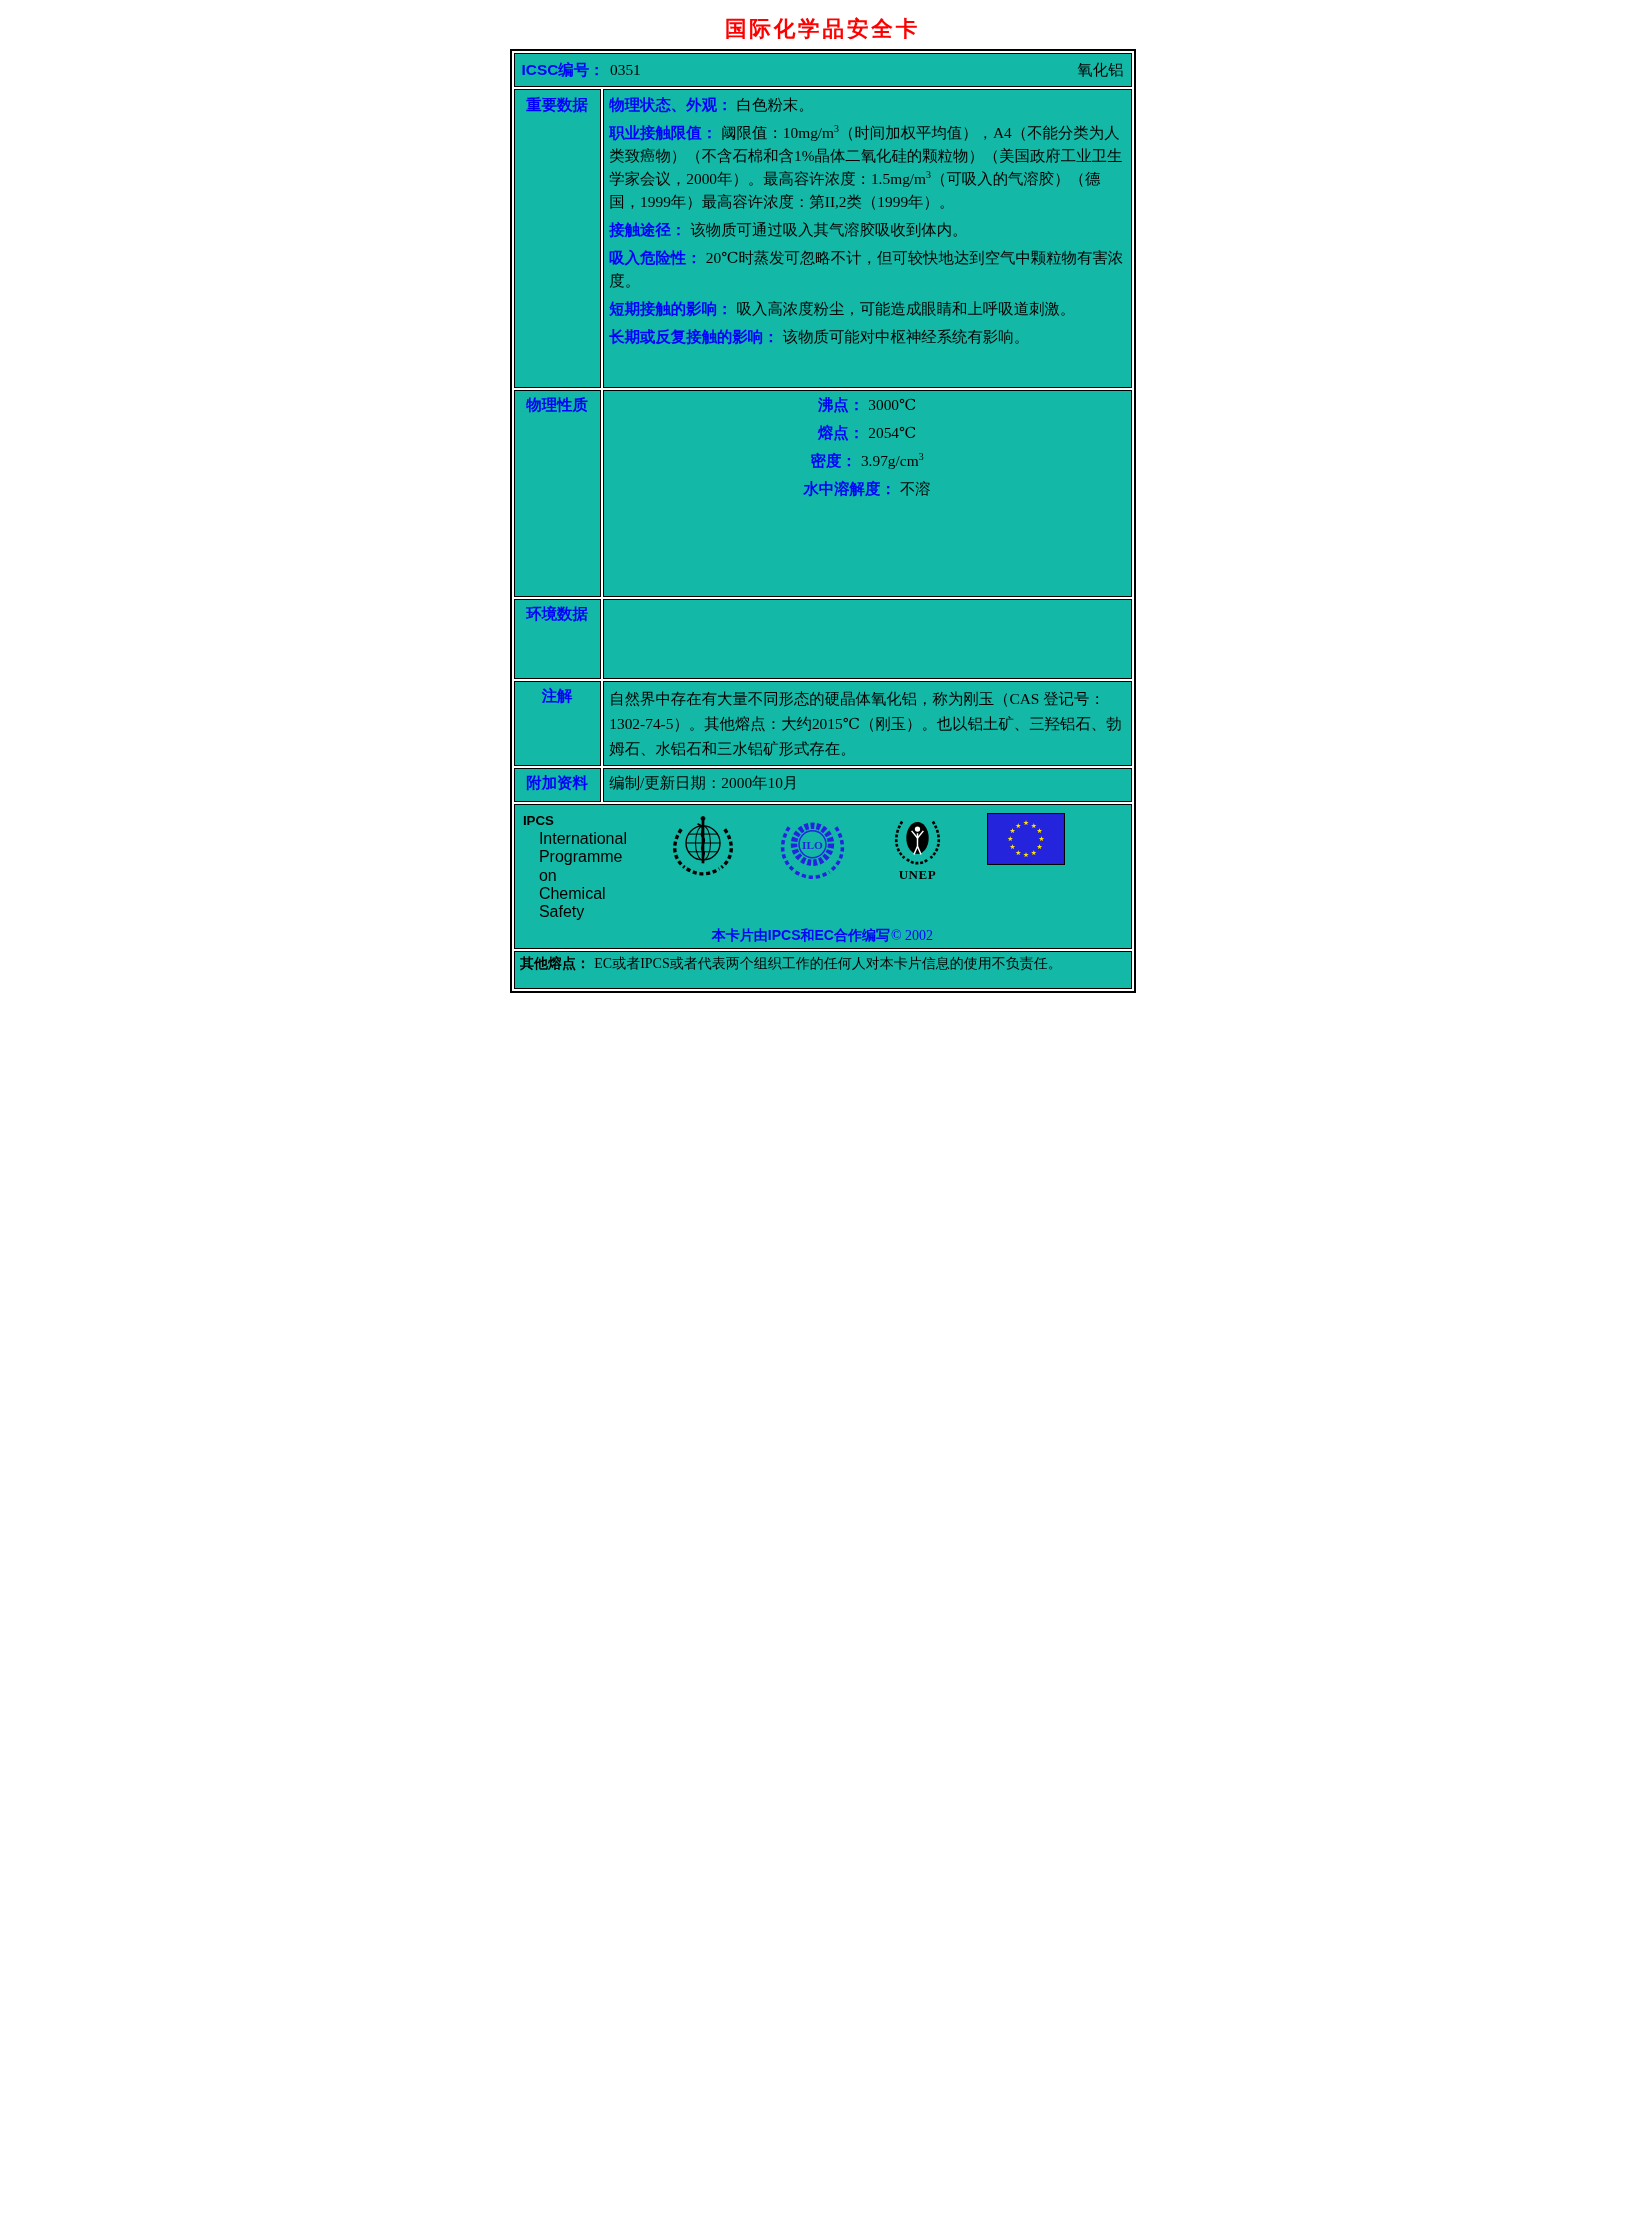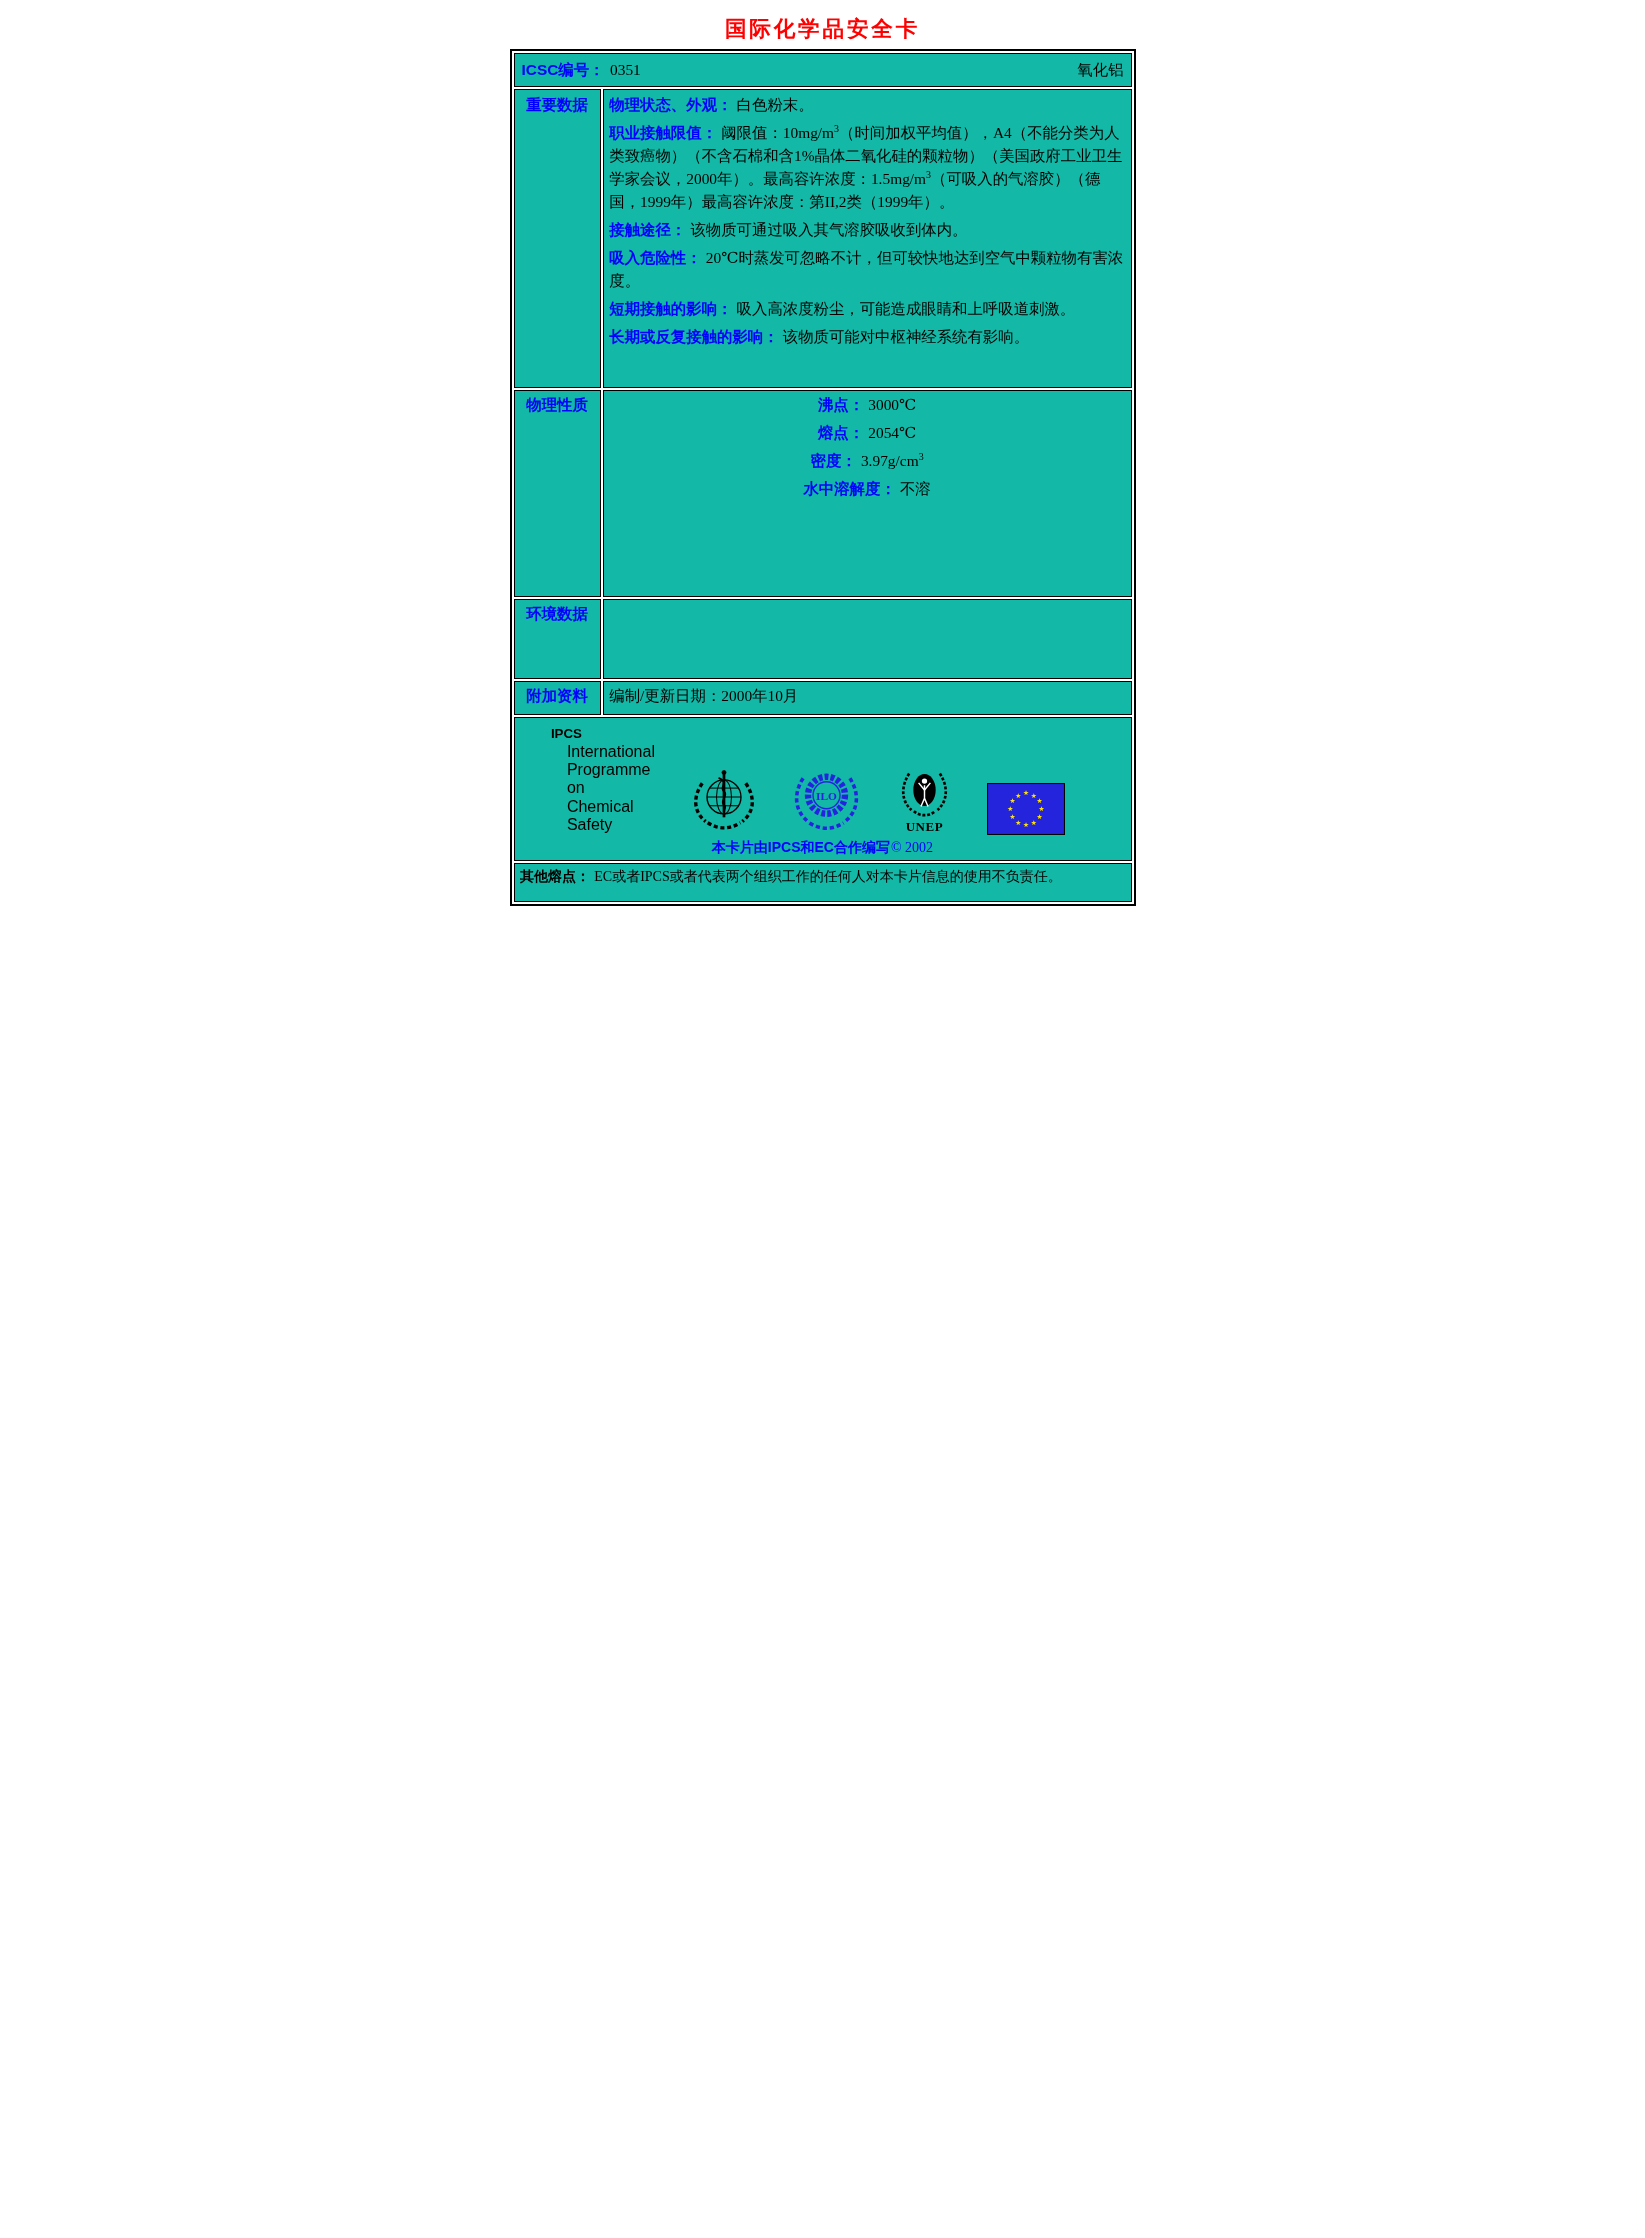--- a/index.html
+++ b/index.html
@@ -55,23 +55,22 @@
   .content-notes .para{line-height:1.65;margin:1.4px 0;}
   .inline-label{
     color:var(--label-blue);
     font-family:"Liberation Sans","DejaVu Sans",sans-serif;
     font-weight:bold;margin-right:4.2px;
   }
   sup{font-size:65%;line-height:0;}
   
   .footer-wrap{padding:1.4px 0 0 0;}
   .footer-top{
-    display:flex;align-items:flex-end;justify-content:space-between;
+    display:flex;align-items:flex-start;justify-content:space-between;
     padding:4.2px 60px 0 2.8px;
-    margin-left:28px;
   }
   .ipcs-block{
     font-family:"Liberation Sans","DejaVu Sans",sans-serif;
     line-height:1.15;width:106px;flex:none;
   }
   .ipcs-title{font-weight:bold;font-size:13.3px;margin-bottom:1.4px;}
   .ipcs-line{font-size:16px;padding-left:16px;}
   .logo{flex:none;display:block;}
   .footer-caption{
     text-align:center;color:var(--label-blue);font-size:14px;margin-top:2.8px;
@@ -133,20 +132,28 @@
       </td>
     </tr>
 
     <tr>
       <td class="label-cell h-env">环境数据</td>
       <td class="h-env">
         <div></div>
       </td>
     </tr>
 
+    <tr>
+      <td class="label-cell h-notes">注解</td>
+      <td class="h-notes content-notes">
+        <div>
+              <p class="para"><span>自然界中存在有大量不同形态的硬晶体氧化铝，称为刚玉（CAS 登记号：1302-74-5）。其他熔点：大约2015℃（刚玉）。也以铝土矿、三羟铝石、勃姆石、水铝石和三水铝矿形式存在。</span></p>
+            </div>
+      </td>
+    </tr>
 
     <tr>
       <td class="label-cell h-add">附加资料</td>
       <td class="h-add">
         <div>
               <p class="para"><span>编制/更新日期：2000年10月</span></p>
             </div>
       </td>
     </tr>
 

